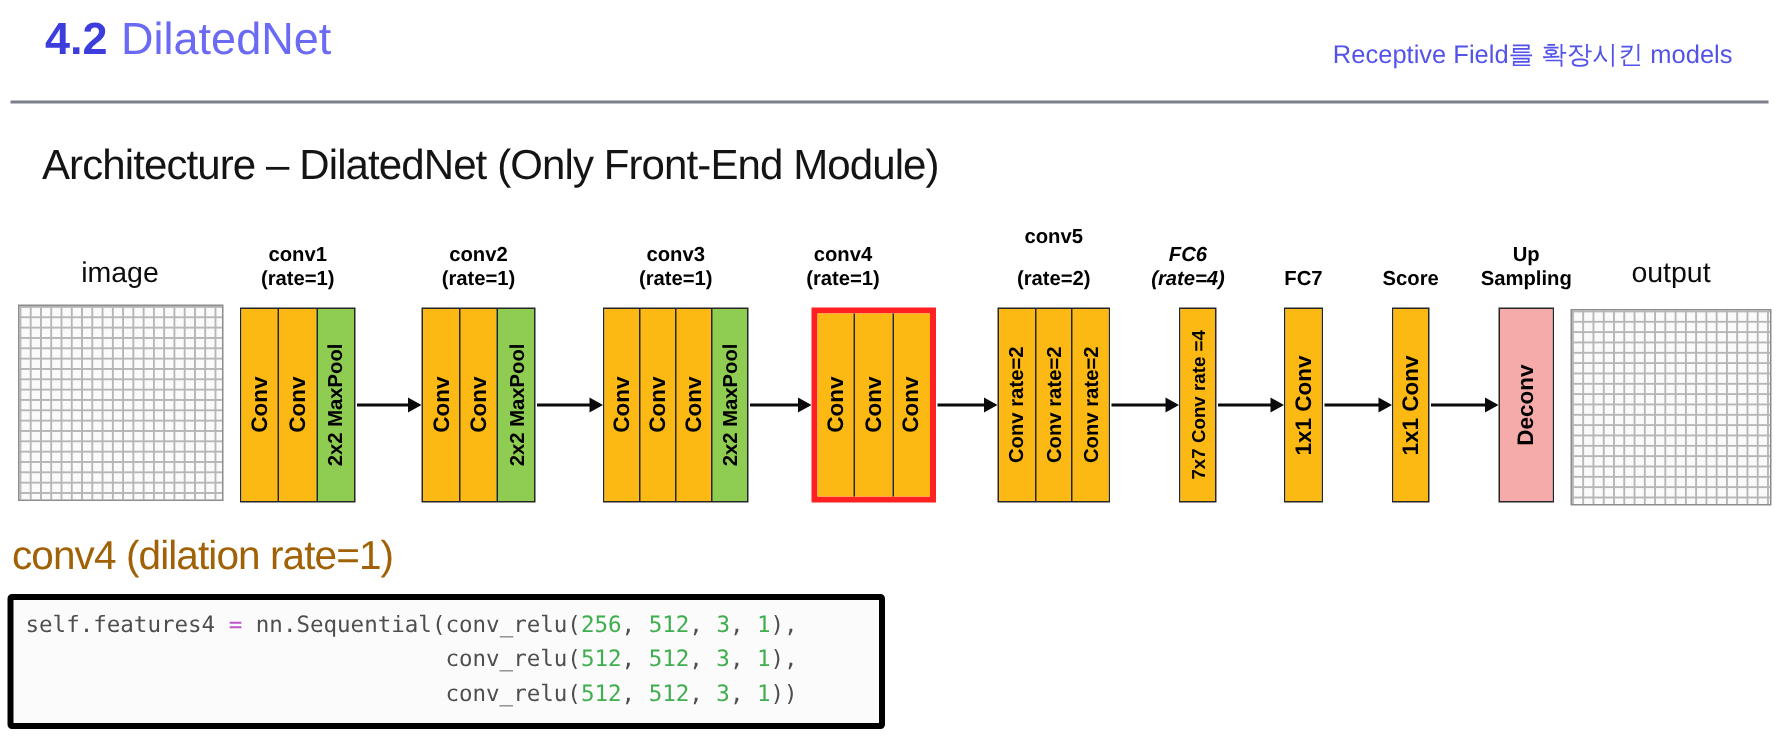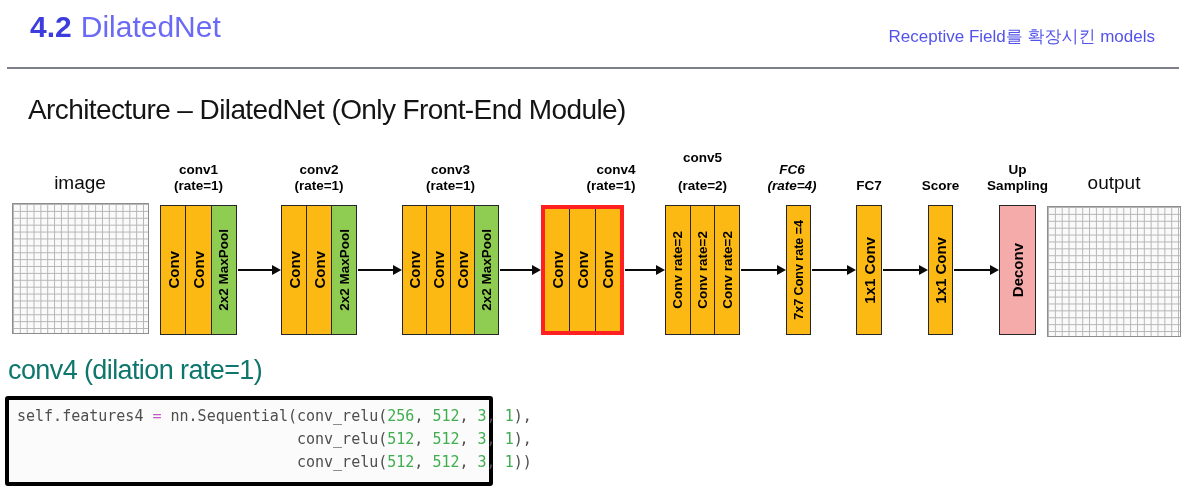--- a/index.html
+++ b/index.html
@@ -40,22 +40,22 @@
   .grid{position:absolute;box-sizing:border-box;border:1px solid #8d8d8d;
         background-color:#fafafa;
         background-image:linear-gradient(to right,#b6b6b6 1px,transparent 1px),
                          linear-gradient(to bottom,#b6b6b6 1px,transparent 1px);
         background-size:6.85px 6.9px;}
   .grid.image{left:12px;top:53px;width:137px;height:131px;}
   .grid.output{left:1047px;top:56px;width:134px;height:131px;}
 
   
   .code-heading{position:absolute;top:355px;left:8px;font-size:27px;font-weight:400;
-                color:#0f766e;letter-spacing:-0.6px;}
-  .code-block{position:absolute;left:5px;top:396px;width:488px;height:90px;
+                color:#a16207;letter-spacing:-0.6px;}
+  .code-block{position:absolute;left:5px;top:396px;width:585px;height:90px;
               box-sizing:border-box;border:4px solid #000;border-radius:3px;
               background:#fbfbfb;padding:5px 8px;
               font-family:"DejaVu Sans Mono","Liberation Mono",monospace;
               font-size:15px;line-height:23px;white-space:pre;color:#4e4e4e;}
   .tok-n{color:#3fae4f;}
   .tok-o{color:#c058c8;}
 </style>
 </head>
 <body>
 
@@ -118,21 +118,21 @@
           <span style="font-size: 15px;">Conv</span>
         </div>
         <div class="bar" style="background: rgb(253, 185, 19);">
           <span style="font-size: 15px;">Conv</span>
         </div>
         <div class="bar" style="background: rgb(143, 204, 82);">
           <span style="font-size: 13.5px;">2x2 MaxPool</span>
         </div>
       </div>
       <div class="arrow" style="left: 500px; width: 39px;"></div>
-      <div class="blk-label" style="left: 611px; transform: translateX(-50%); align-items: flex-end;">
+      <div class="blk-label" style="left: 562px; transform: translateX(-50%);">
         <div>conv4</div>
         <div>(rate=1)</div>
       </div>
       <div class="bars highlight" style="left: 541px; width: 83px;">
         <div class="bar" style="background: rgb(253, 185, 19);">
           <span style="font-size: 15px;">Conv</span>
         </div>
         <div class="bar" style="background: rgb(253, 185, 19);">
           <span style="font-size: 15px;">Conv</span>
         </div>

